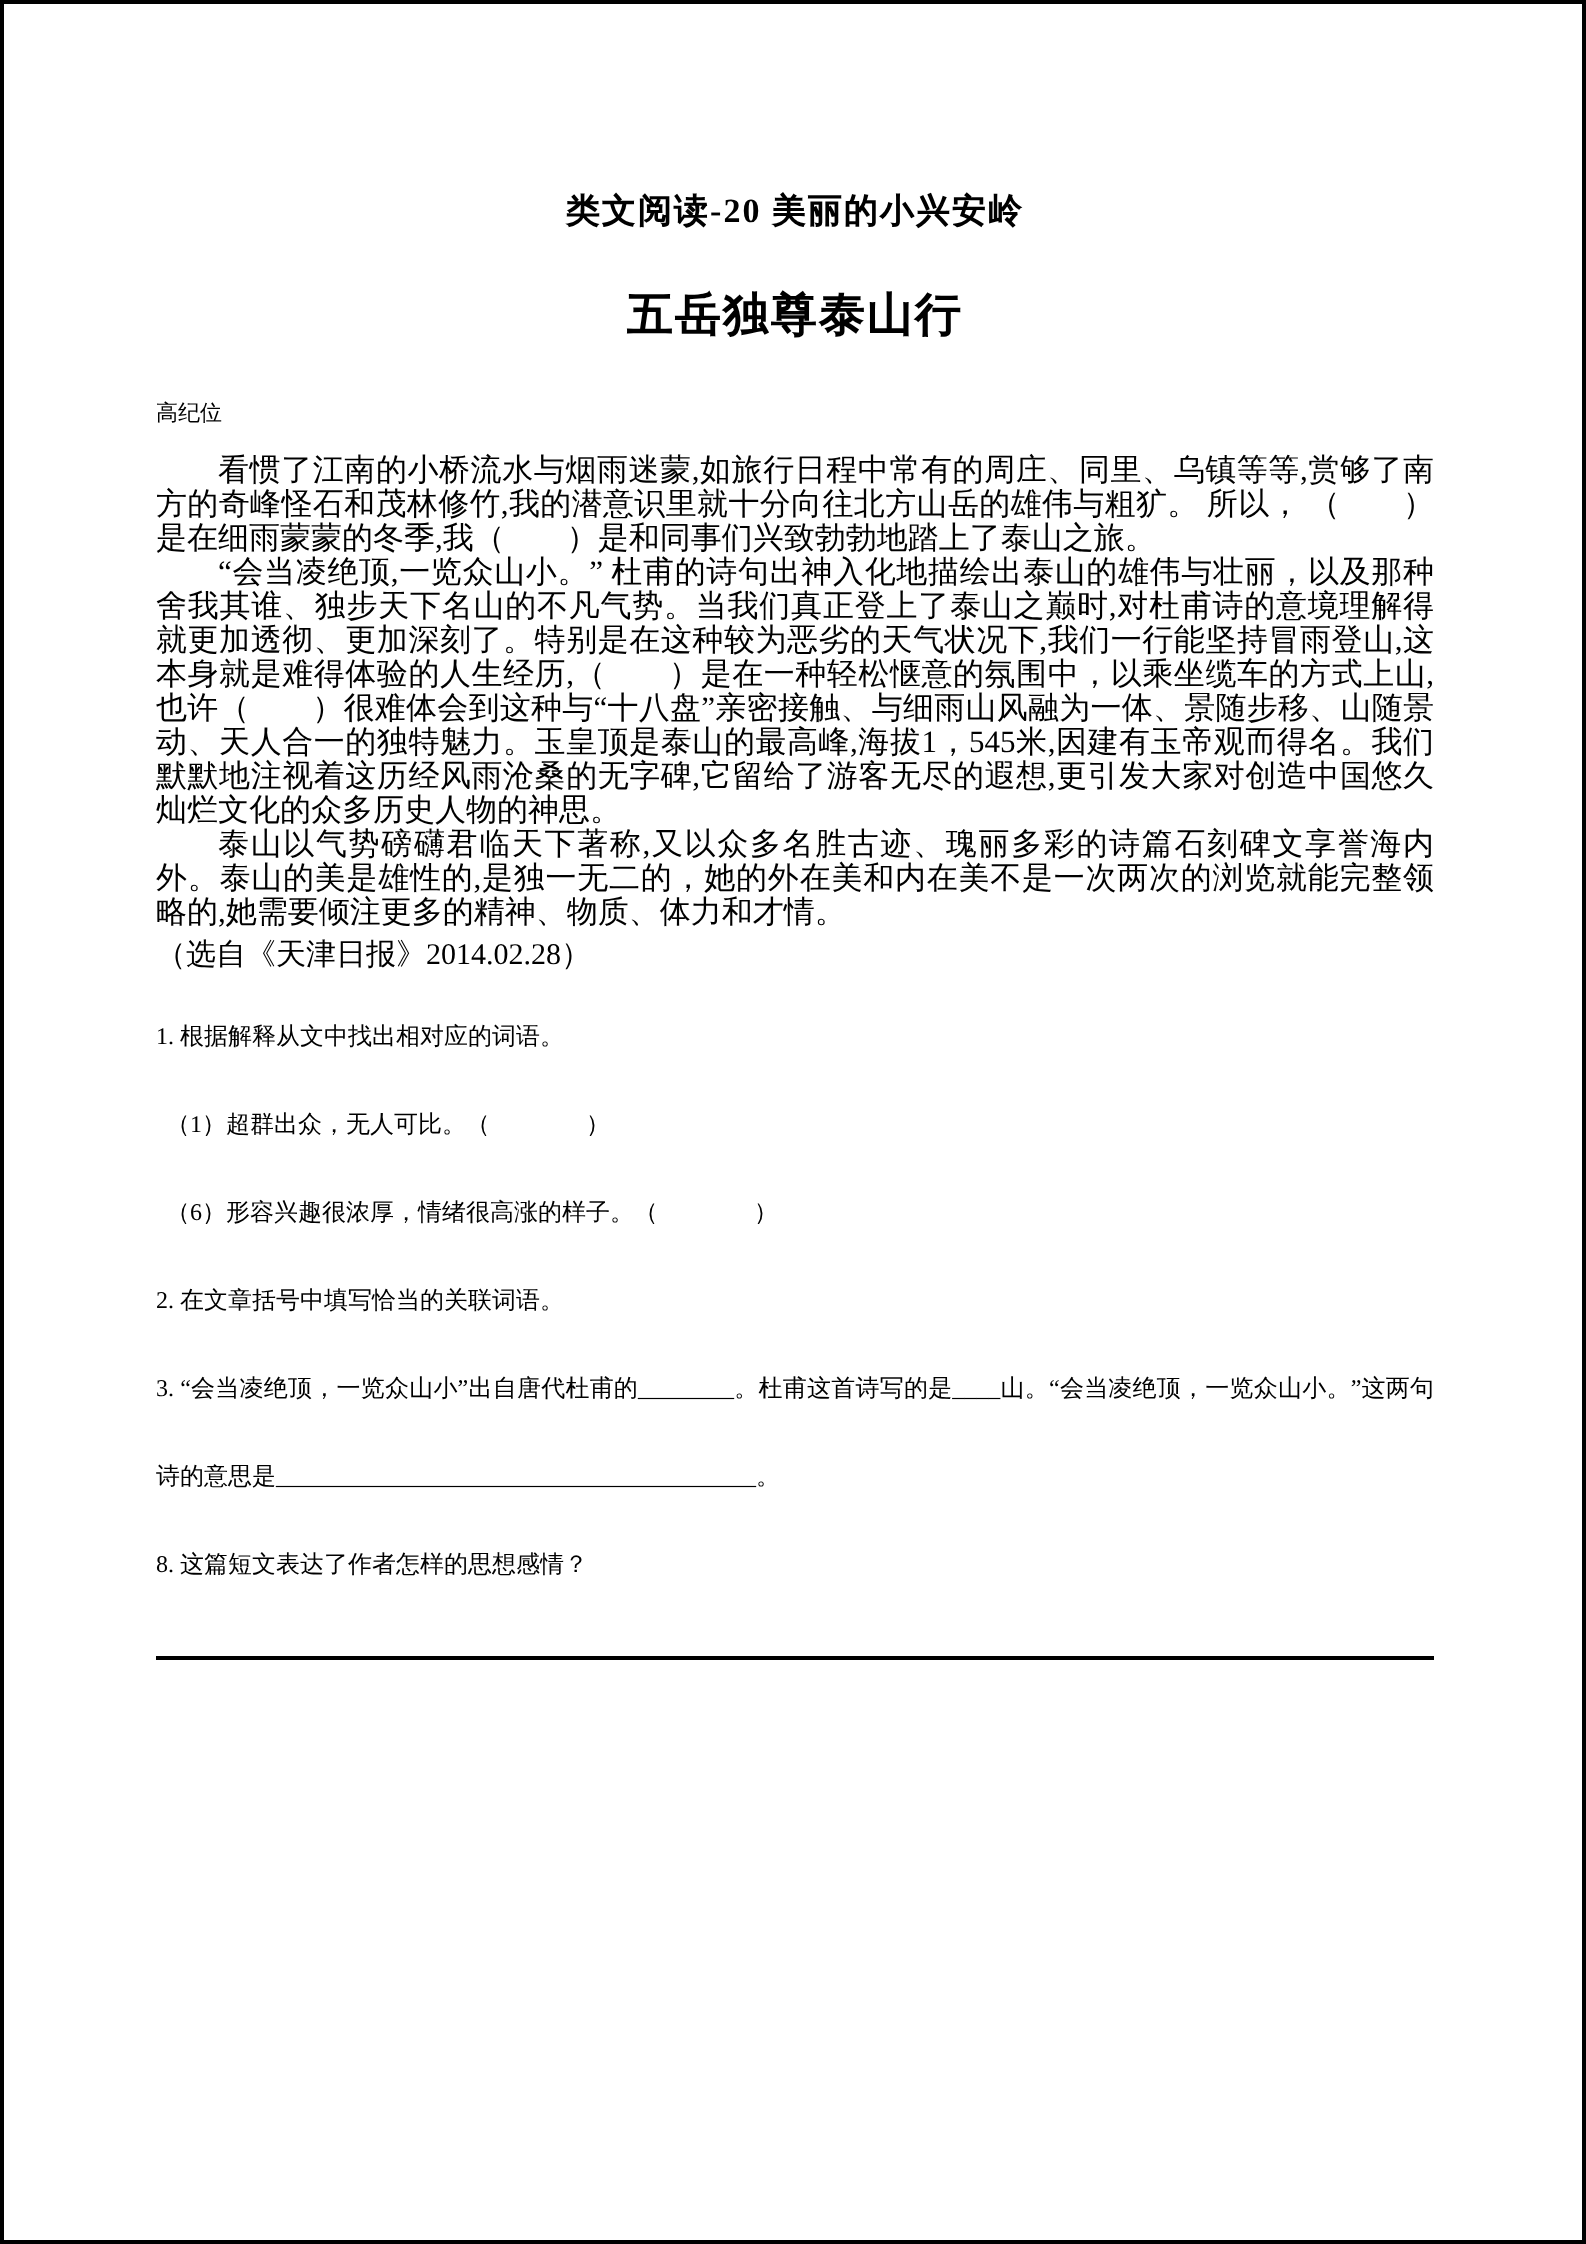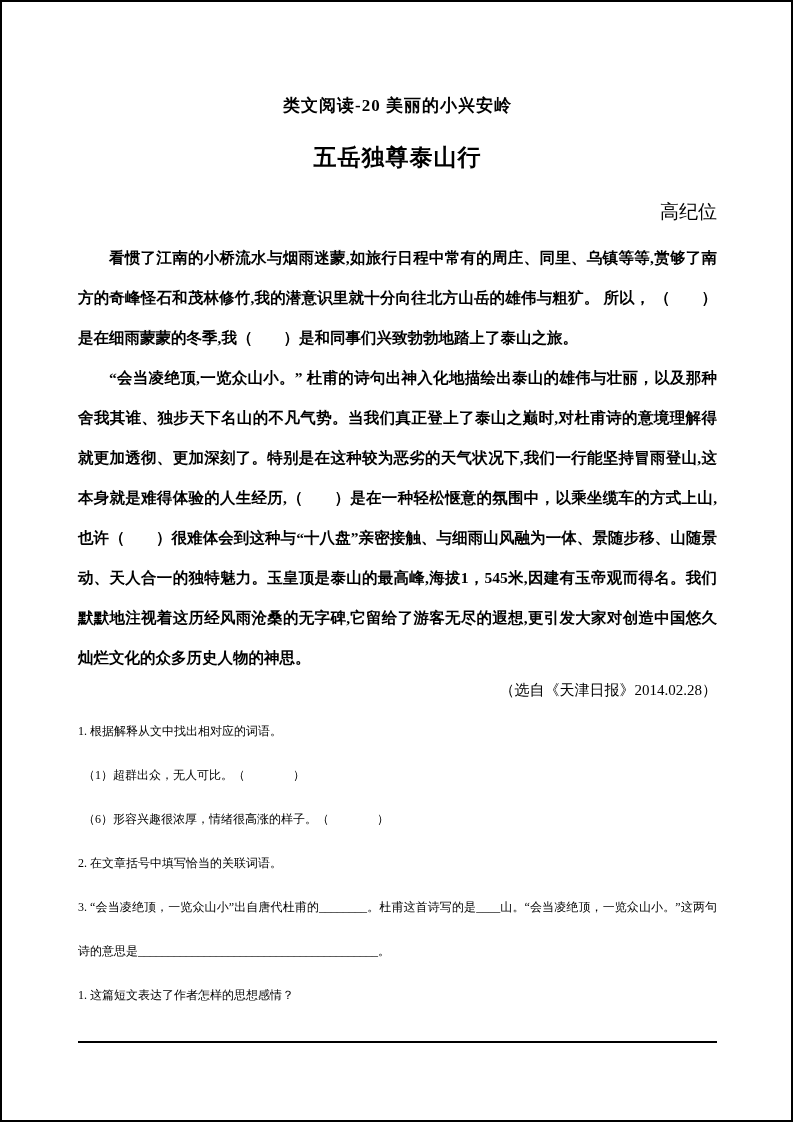--- a/index.html
+++ b/index.html
@@ -16,28 +16,28 @@
   .page { padding: 92px 74px 0 76px; }
   .lesson-title {
     font-size: 17px; font-weight: bold; text-align: center;
     margin: 0 0 25px 0; letter-spacing: 1px;
   }
   .article-title {
     font-size: 23px; font-weight: bold; text-align: center;
     margin: 0 0 26px 0; letter-spacing: 1px;
   }
   .author {
-    font-size: 19px; text-align: right; margin: 0 0 13px 0;
+    font-size: 11px; text-align: left; margin: 0 0 13px 0;
   }
   .para {
-    font-size: 15.5px; line-height: 40px; text-align: justify;
-    text-indent: 2em; margin: 0; word-break: break-all; font-weight: bold;
+    font-size: 15.5px; line-height: 17px; text-align: justify;
+    text-indent: 2em; margin: 0; word-break: break-all;
   }
   .source {
-    font-size: 15px; text-align: right; margin: 3px 0 9px 0;
+    font-size: 15px; text-align: left; margin: 3px 0 9px 0;
   }
   .q {
     font-size: 12px; line-height: 44px; margin: 0;
     text-align: justify; word-break: break-all;
   }
   .q-sub { padding-left: 5px; }
   .rule {
     border: none; border-top: 2px solid #000000;
     margin: 24px 0 0 0;
   }
@@ -50,31 +50,32 @@
   <div class="lesson-title">类文阅读-20 美丽的小兴安岭</div>
 
   <div class="article-title">五岳独尊泰山行</div>
 
   <div class="author">高纪位</div>
 
   <p class="para">看惯了江南的小桥流水与烟雨迷蒙,如旅行日程中常有的周庄、同里、乌镇等等,赏够了南方的奇峰怪石和茂林修竹,我的潜意识里就十分向往北方山岳的雄伟与粗犷。 所以， （　　）是在细雨蒙蒙的冬季,我（　　）是和同事们兴致勃勃地踏上了泰山之旅。</p>
 
   <p class="para">“会当凌绝顶,一览众山小。” 杜甫的诗句出神入化地描绘出泰山的雄伟与壮丽，以及那种舍我其谁、独步天下名山的不凡气势。当我们真正登上了泰山之巅时,对杜甫诗的意境理解得就更加透彻、更加深刻了。特别是在这种较为恶劣的天气状况下,我们一行能坚持冒雨登山,这本身就是难得体验的人生经历,（　　）是在一种轻松惬意的氛围中，以乘坐缆车的方式上山,也许（　　）很难体会到这种与“十八盘”亲密接触、与细雨山风融为一体、景随步移、山随景动、天人合一的独特魅力。玉皇顶是泰山的最高峰,海拔1，545米,因建有玉帝观而得名。我们默默地注视着这历经风雨沧桑的无字碑,它留给了游客无尽的遐想,更引发大家对创造中国悠久灿烂文化的众多历史人物的神思。</p>
 
+  <p class="para">泰山以气势磅礴君临天下著称,又以众多名胜古迹、瑰丽多彩的诗篇石刻碑文享誉海内外。泰山的美是雄性的,是独一无二的，她的外在美和内在美不是一次两次的浏览就能完整领略的,她需要倾注更多的精神、物质、体力和才情。</p>
 
   <div class="source">（选自《天津日报》2014.02.28）</div>
 
   <div class="q">1. 根据解释从文中找出相对应的词语。</div>
 
   <div class="q q-sub">（1）超群出众，无人可比。（　　　　）</div>
 
   <div class="q q-sub">（6）形容兴趣很浓厚，情绪很高涨的样子。（　　　　）</div>
 
 
   <div class="q">2. 在文章括号中填写恰当的关联词语。</div>
 
   <div class="q">3. “会当凌绝顶，一览众山小”出自唐代杜甫的________。杜甫这首诗写的是____山。“会当凌绝顶，一览众山小。”这两句诗的意思是________________________________________。</div>
 
-  <div class="q">1. 这篇短文表达了作者怎样的思想感情？</div>
+  <div class="q">8. 这篇短文表达了作者怎样的思想感情？</div>
 
   <hr class="rule">
 
 </div>
 
 </body></html>

